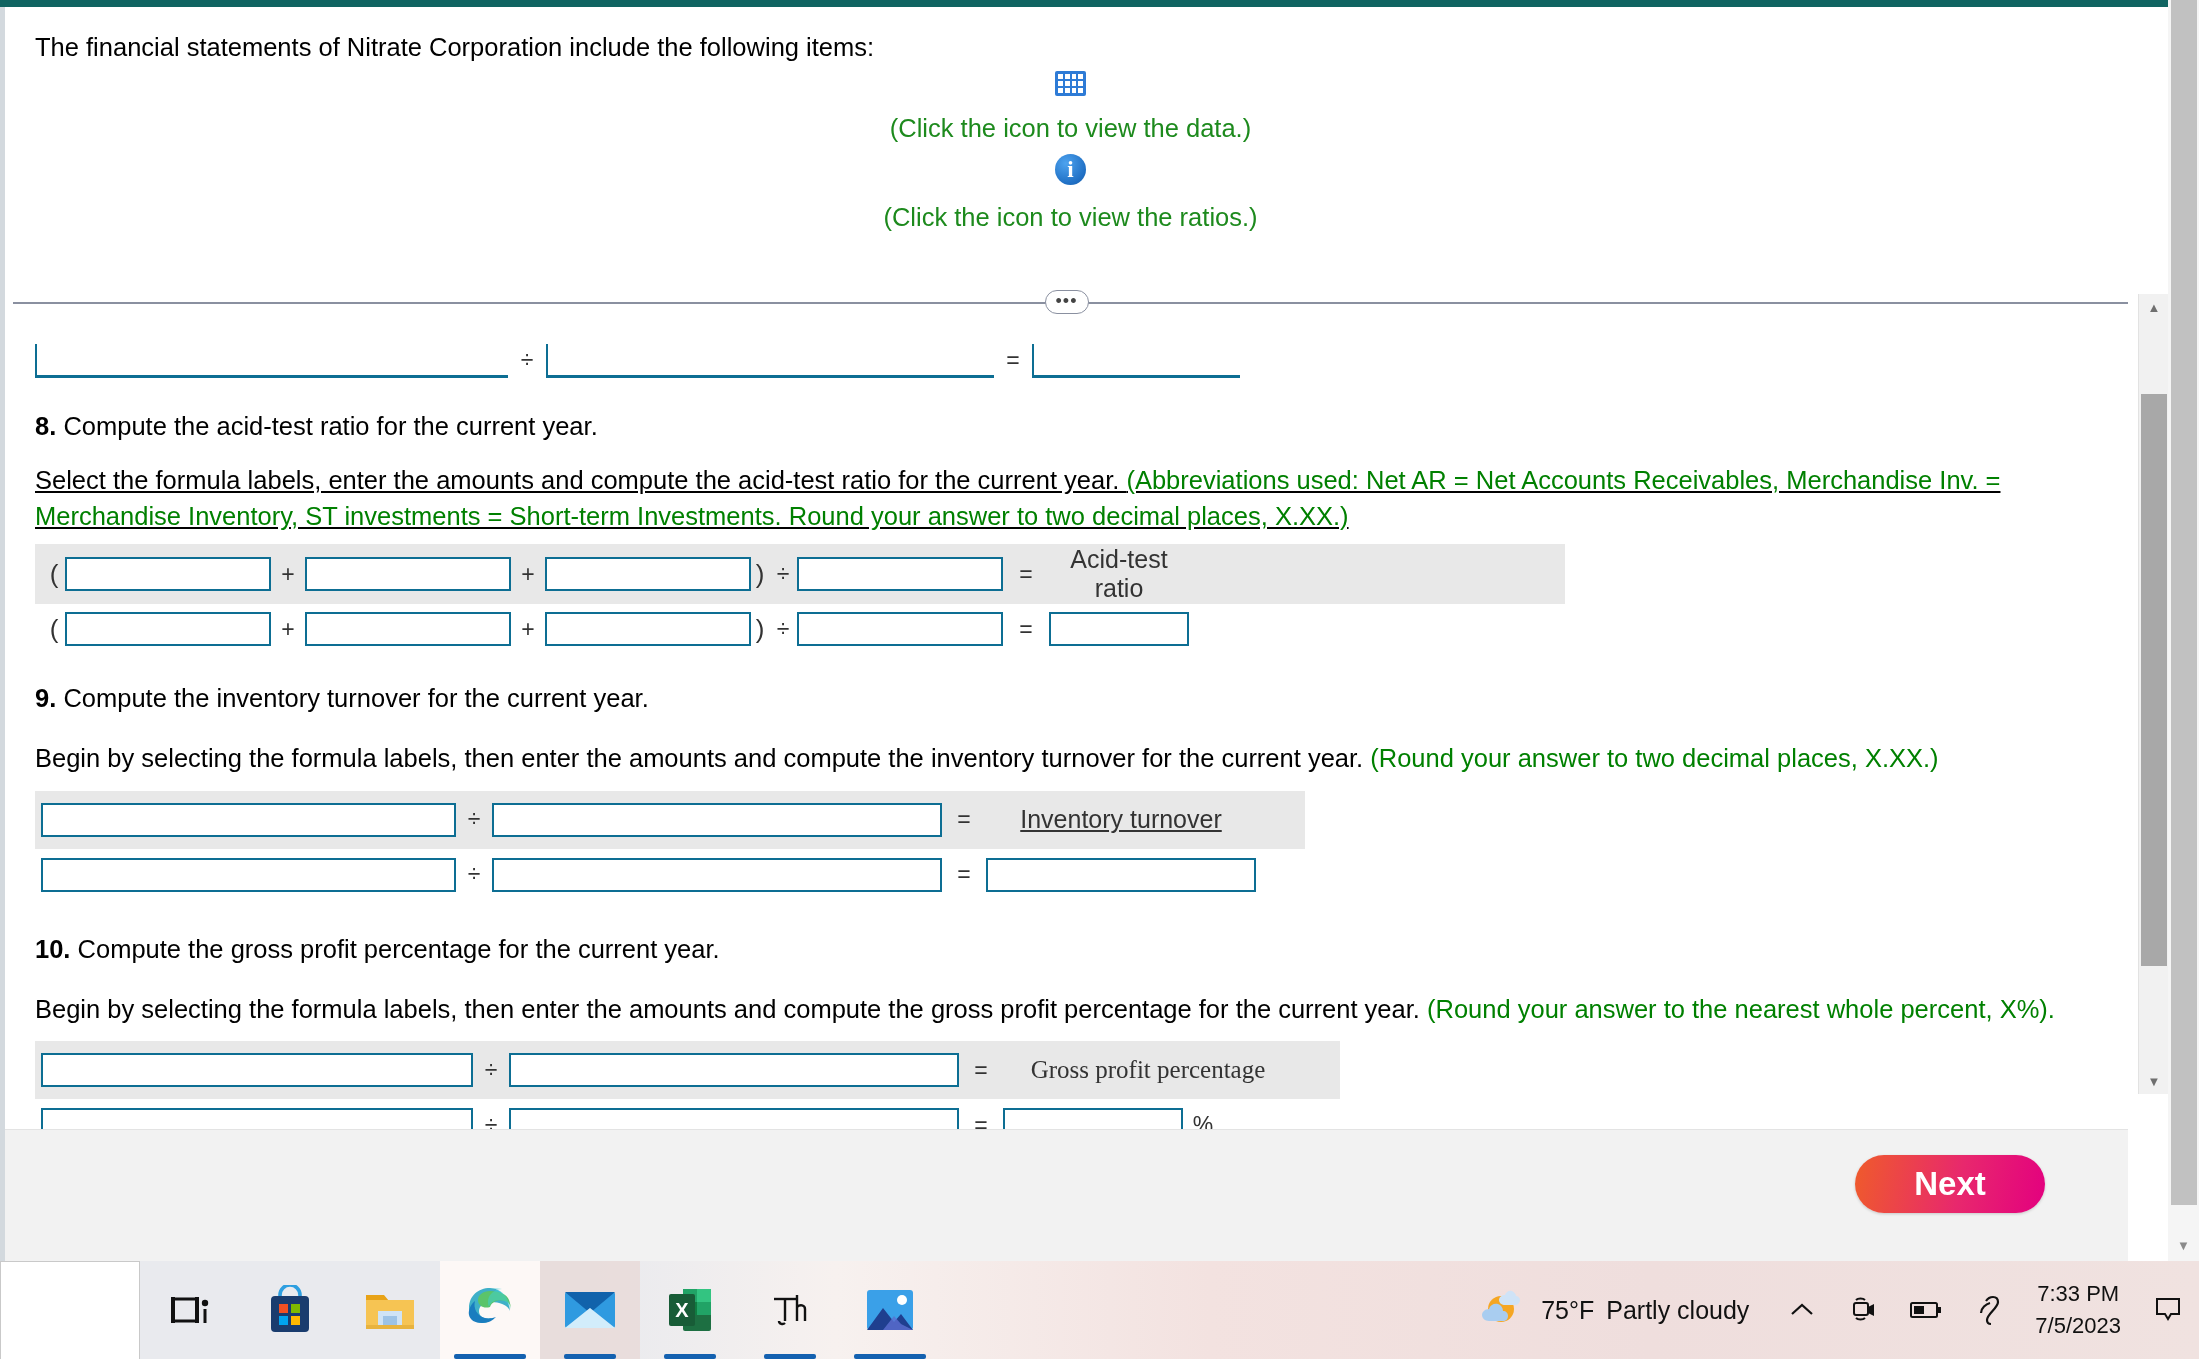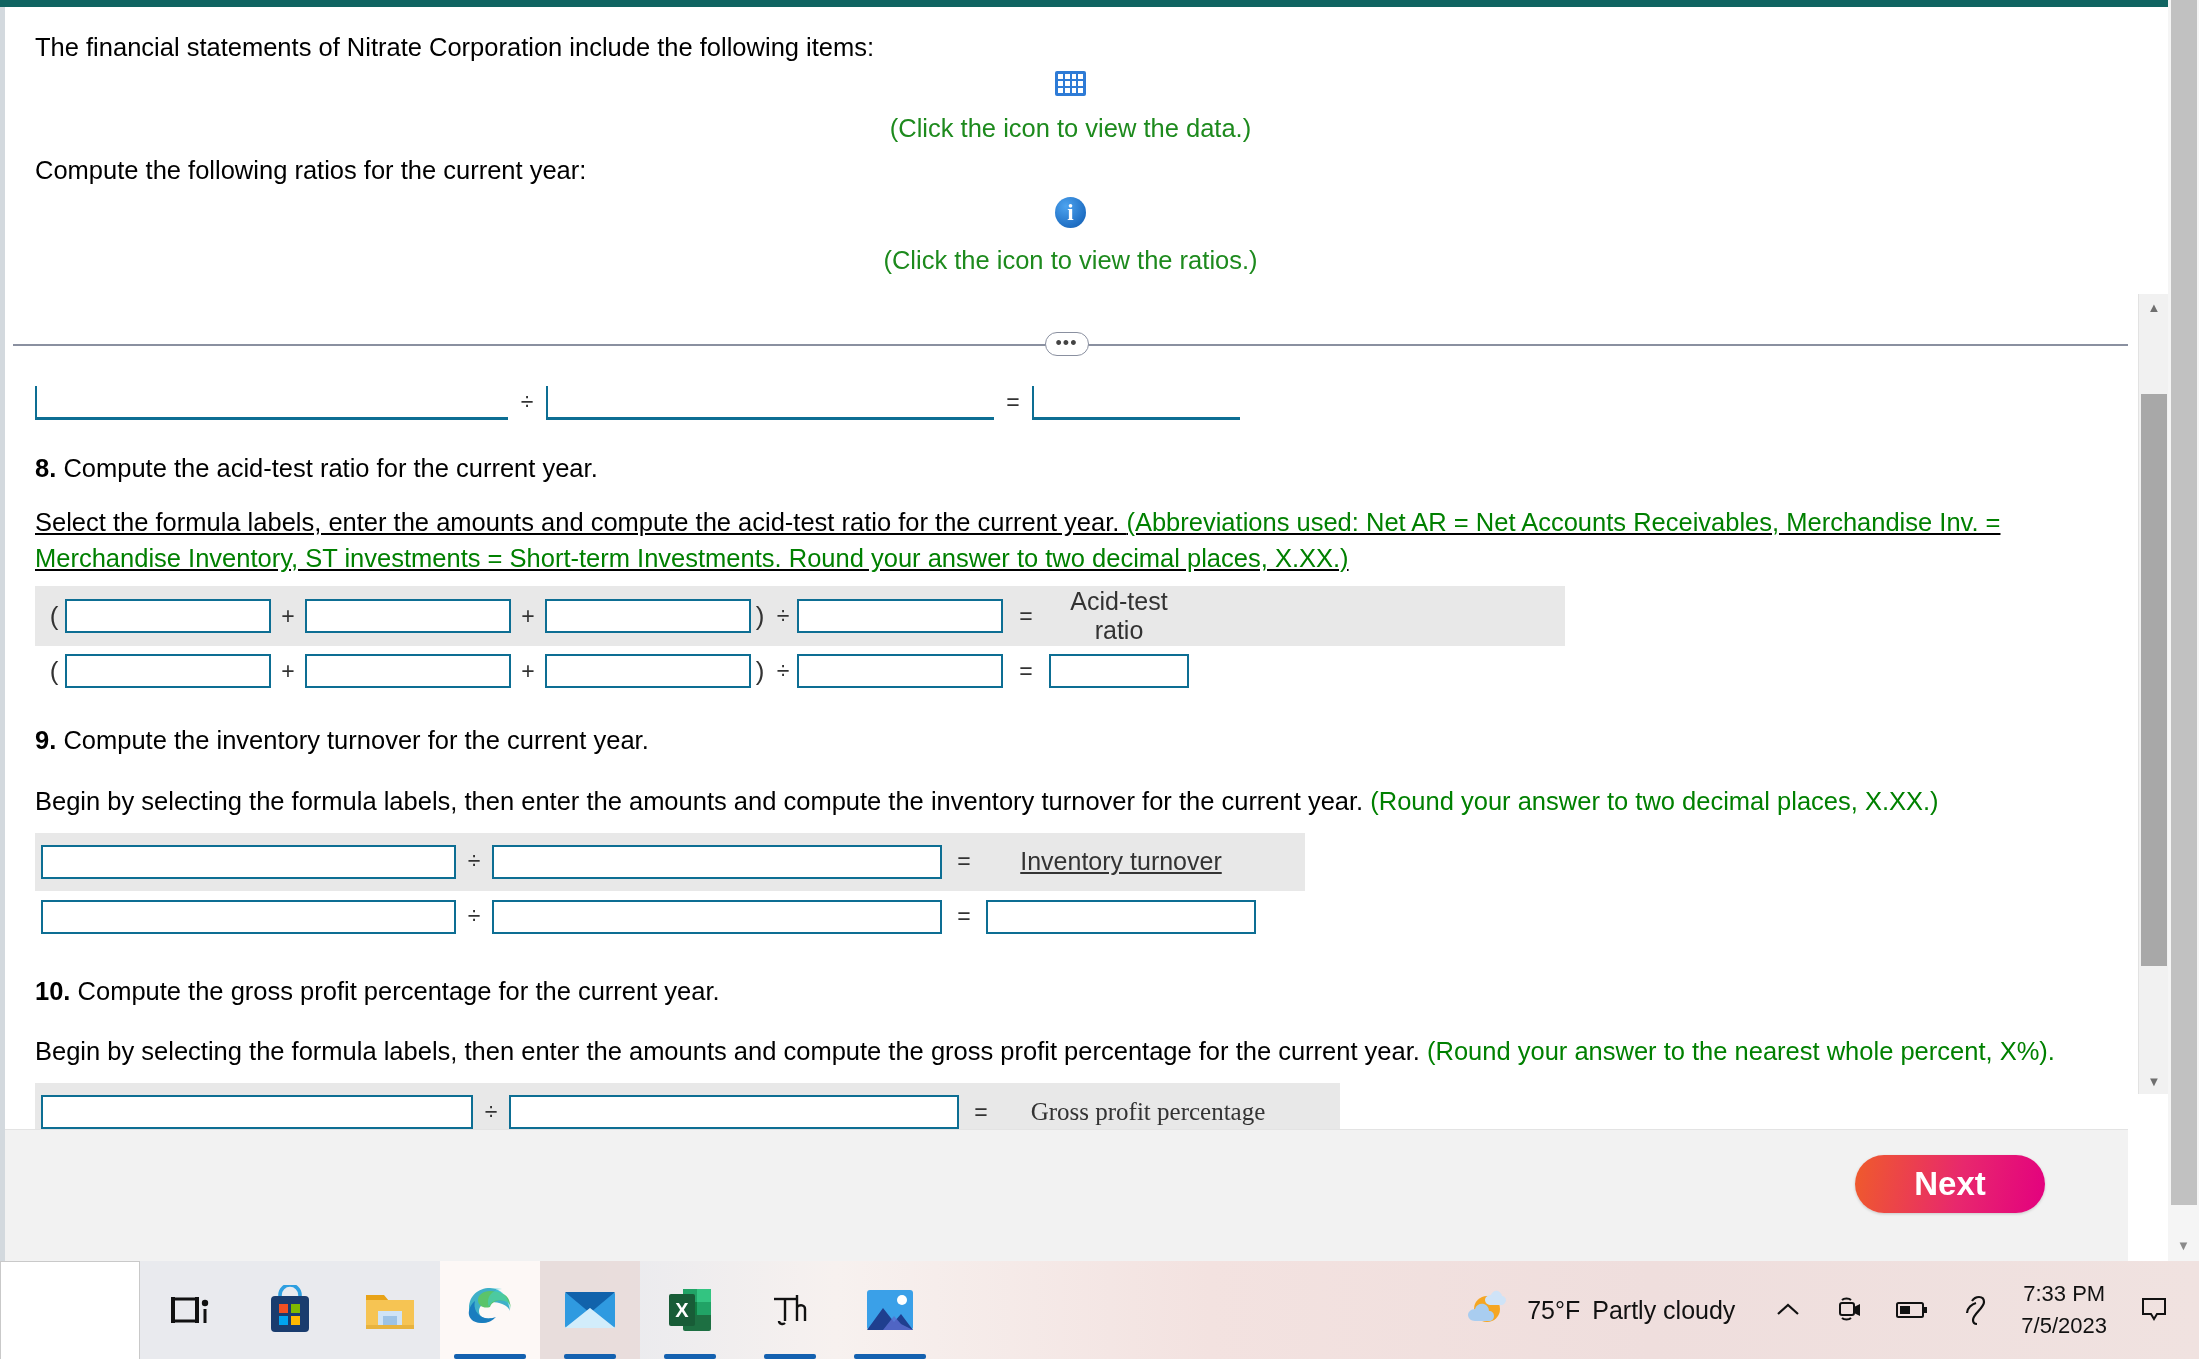--- a/index.html
+++ b/index.html
@@ -141,21 +141,21 @@
   .tb-icons { display:flex; align-items:center; }
   .tb-item { width:100px; height:98px; display:flex; align-items:center; justify-content:center; position:relative; }
   .tb-item.active-edge { background: linear-gradient(#fdf8f6,#fdf8f6); }
   .tb-item.active-mail { background: rgba(232,210,206,0.55); }
   .tb-underline:after {
     content:""; position:absolute; bottom:0; left:24px; width:52px; height:5px; background:#1461b0; border-radius:2px;
   }
   .tb-underline.wide:after { left:14px; width:72px; }
 
   
-  #tray { margin-left:auto; display:flex; align-items:center; gap:0px; padding-right:14px; }
+  #tray { margin-left:auto; display:flex; align-items:center; gap:0px; }
   #weather { display:flex; align-items:center; gap:12px; padding:0 22px; font-size:25px; color:#111; }
   .tray-ico { width:62px; display:flex; align-items:center; justify-content:center; color:#111; }
   #clock { text-align:center; font-size:22px; color:#111; line-height:1.45; padding:0 16px; }
 </style>
 </head>
 <body>
 
 <div id="top-bar"></div>
 
 <div id="page">
@@ -175,21 +175,20 @@
           <i></i>
           <i></i>
           <i></i>
           <i></i>
           <i></i>
           <i></i>
       </span>
       <span class="qtext greenlink">(Click the icon to view the data.)</span>
     </div>
 
-    <div class="qtext" style="margin-top:6px;">Compute the following ratios for the current year:</div>
 
     <div class="iconline" style="margin-top:8px;">
       <span class="info-icon">i</span>
       <span class="qtext greenlink">(Click the icon to view the ratios.)</span>
     </div>
 
     <div id="divider-wrap">
       <div id="divider-line"></div>
       <div id="divider-handle">•••</div>
     </div>

